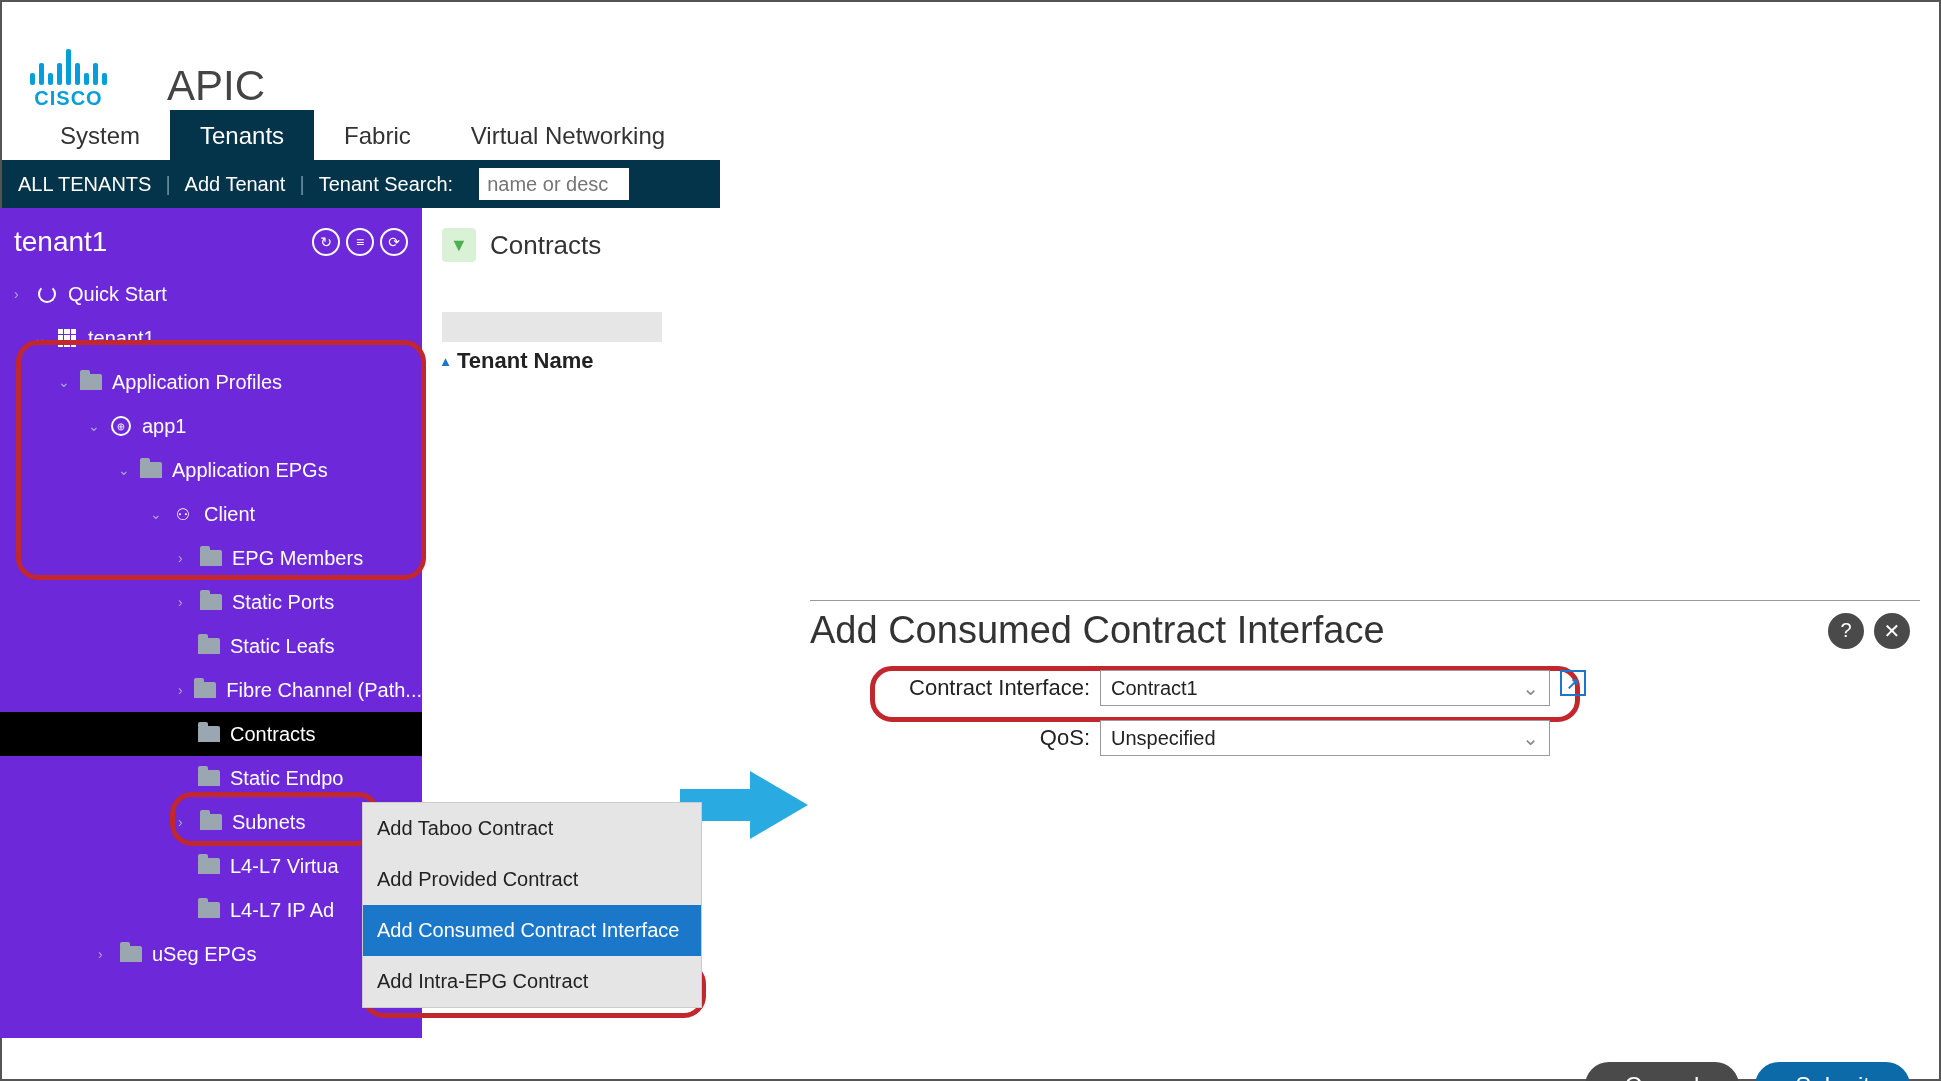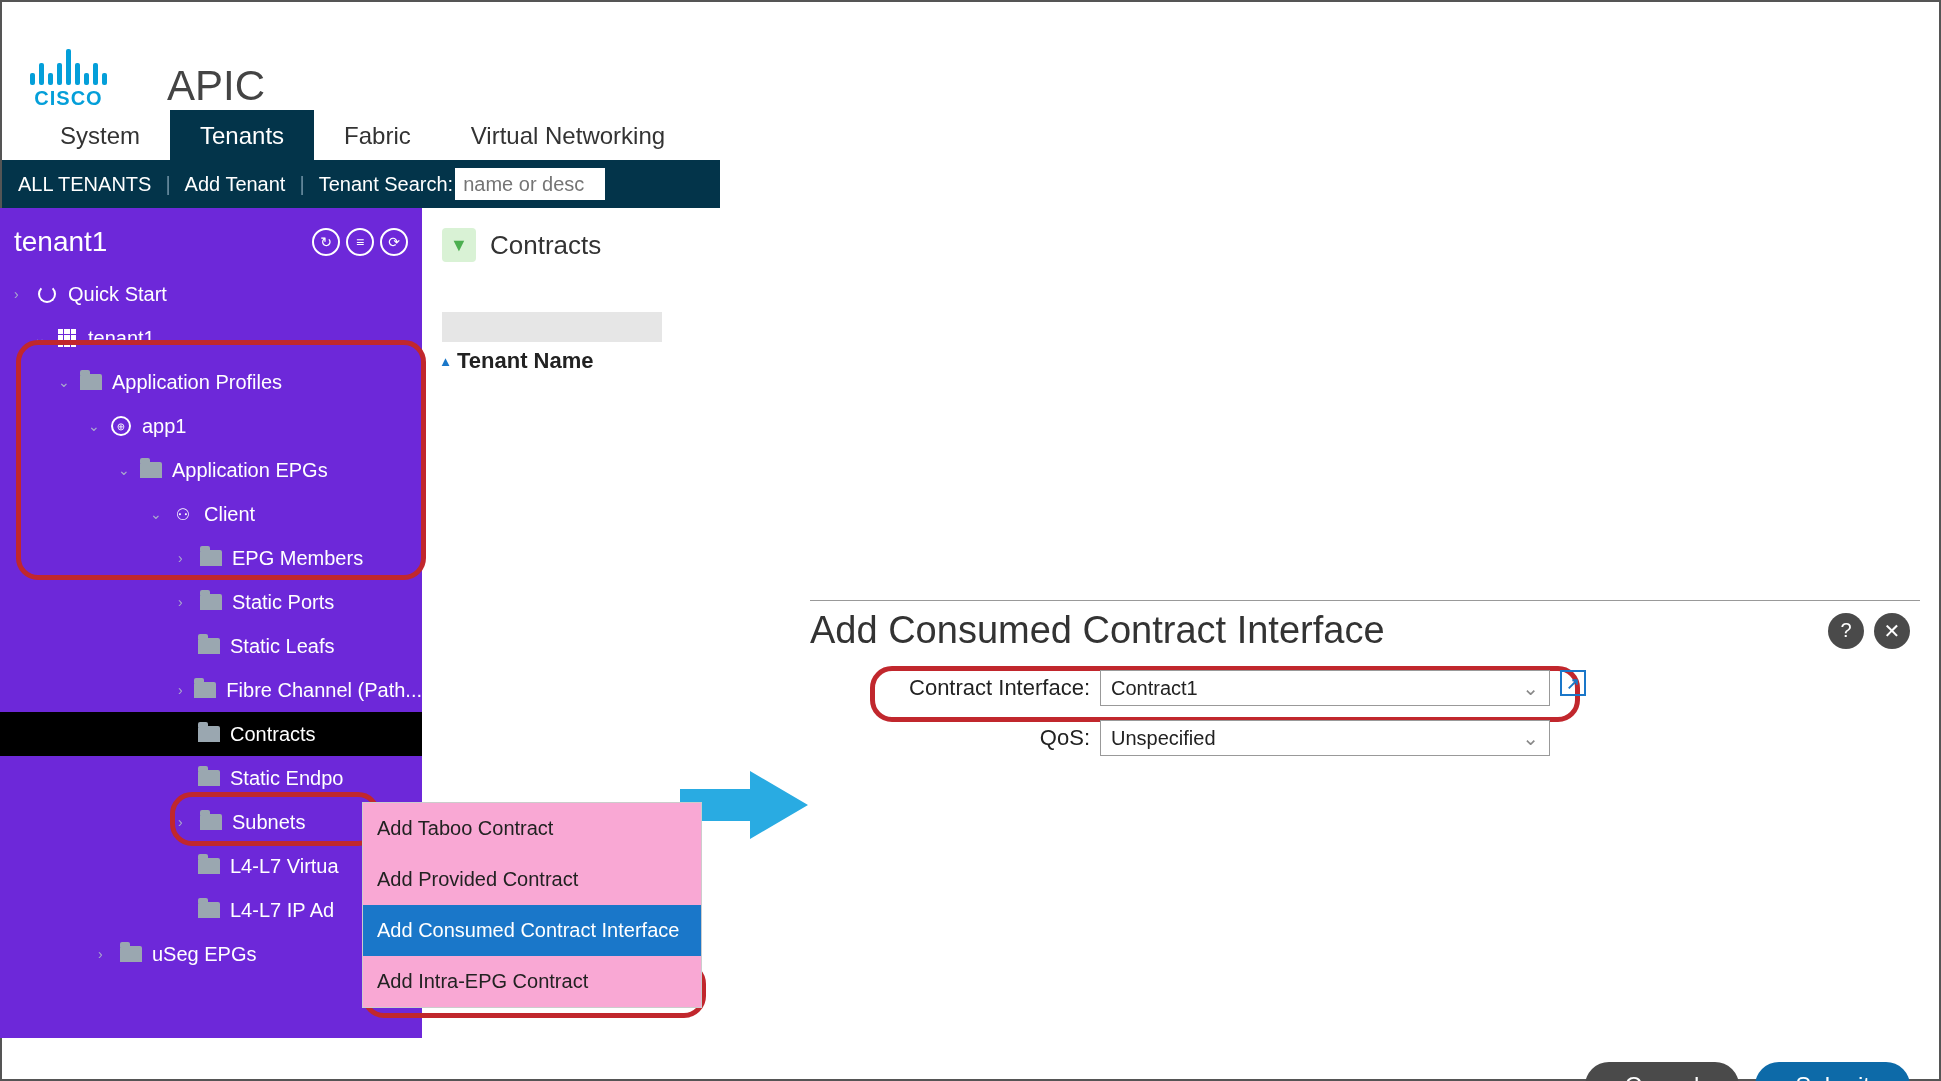--- a/index.html
+++ b/index.html
@@ -15,21 +15,21 @@
 .app-title { font-size: 42px; font-weight: 300; color: #444; }
 
 
 .top-tabs { display: flex; padding: 0 30px; height: 50px; }
 .top-tab { padding: 12px 30px; font-size: 24px; color: #333; cursor: pointer; }
 .top-tab.active { background: #03344a; color: #fff; }
 
 
 .subheader { background: #03344a; color: #fff; height: 48px; display: flex; align-items: center; padding: 0 18px; font-size: 20px; width: 720px; }
 .subheader .sep { margin: 0 14px; color: #6a8da0; }
-.subheader .search-label { margin-right: 2px; }
+.subheader .search-label { margin-right: 26px; }
 .subheader input { background: #fff; border: none; height: 32px; padding: 0 8px; font-size: 20px; color: #666; width: 150px; }
 
 
 .main-row { display: flex; width: 720px; }
 .sidebar { background: #6d28d9; width: 422px; color: #fff; font-size: 20px; padding-top: 10px; position: relative; height: 830px; }
 .tenant-title-row { display: flex; align-items: center; justify-content: space-between; padding: 8px 14px 14px 14px; }
 .tenant-title { font-size: 28px; }
 .circle-icons { display: flex; gap: 6px; }
 .circle-icon { width: 28px; height: 28px; border: 2px solid #fff; border-radius: 50%; display: flex; align-items: center; justify-content: center; font-size: 14px; }
 
@@ -52,21 +52,21 @@
 
 .content-panel { background: #fff; width: 250px; padding: 20px 0 0 20px; }
 .panel-title-row { display: flex; align-items: center; margin-bottom: 50px; }
 .shield { width: 34px; height: 34px; background: #d9f2d5; display: flex; align-items: center; justify-content: center; color: #4caf50; font-size: 18px; margin-right: 14px; border-radius: 4px; }
 .panel-title { font-size: 26px; color: #333; }
 .col-header-bar { background: #e6e6e6; height: 30px; width: 220px; margin-bottom: 6px; }
 .col-header { font-size: 22px; font-weight: bold; color: #222; display: flex; align-items: center; }
 .sort-arrow { color: #1a77c9; margin-right: 8px; font-size: 14px; }
 
 
-.context-menu { position: absolute; left: 362px; top: 802px; background: #f9a8d4; border: 1px solid #ccc; width: 340px; font-size: 20px; color: #222; z-index: 5; }
+.context-menu { position: absolute; left: 362px; top: 802px; background: #e5e5e5; border: 1px solid #ccc; width: 340px; font-size: 20px; color: #222; z-index: 5; }
 .cm-item { padding: 14px 14px; cursor: pointer; }
 .cm-item.highlighted { background: #1a77c9; color: #fff; }
 
 
 .big-arrow { position: absolute; left: 680px; top: 765px; }
 
 
 .dialog-wrap { position: absolute; left: 810px; top: 600px; width: 1110px; }
 .dialog-top-line { border-top: 1px solid #999; margin-bottom: 8px; }
 .dialog-header { display: flex; align-items: center; justify-content: space-between; padding-right: 10px; }

